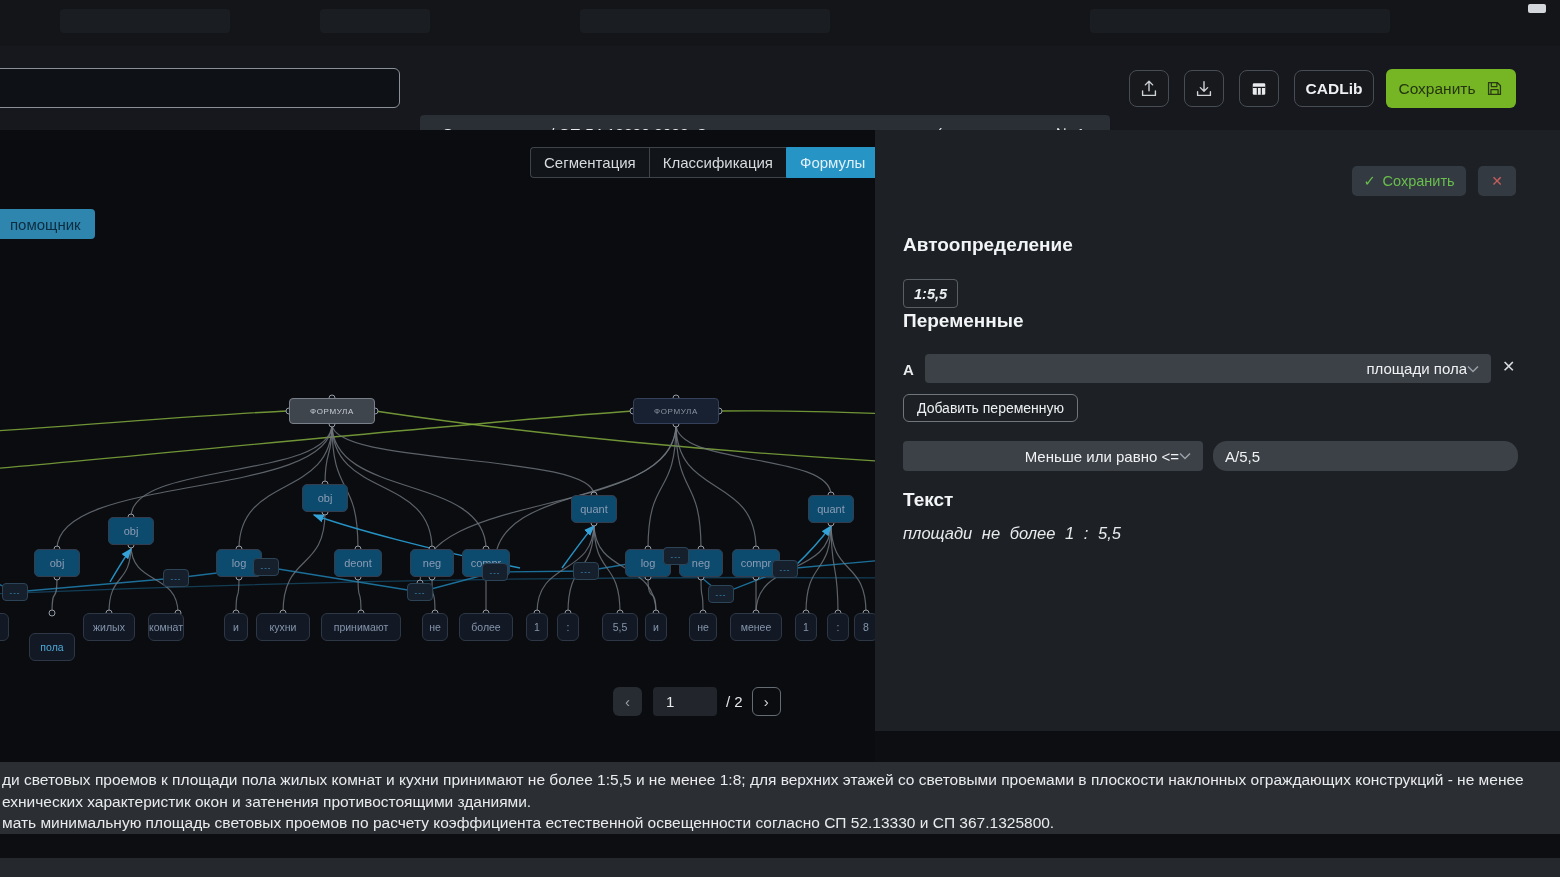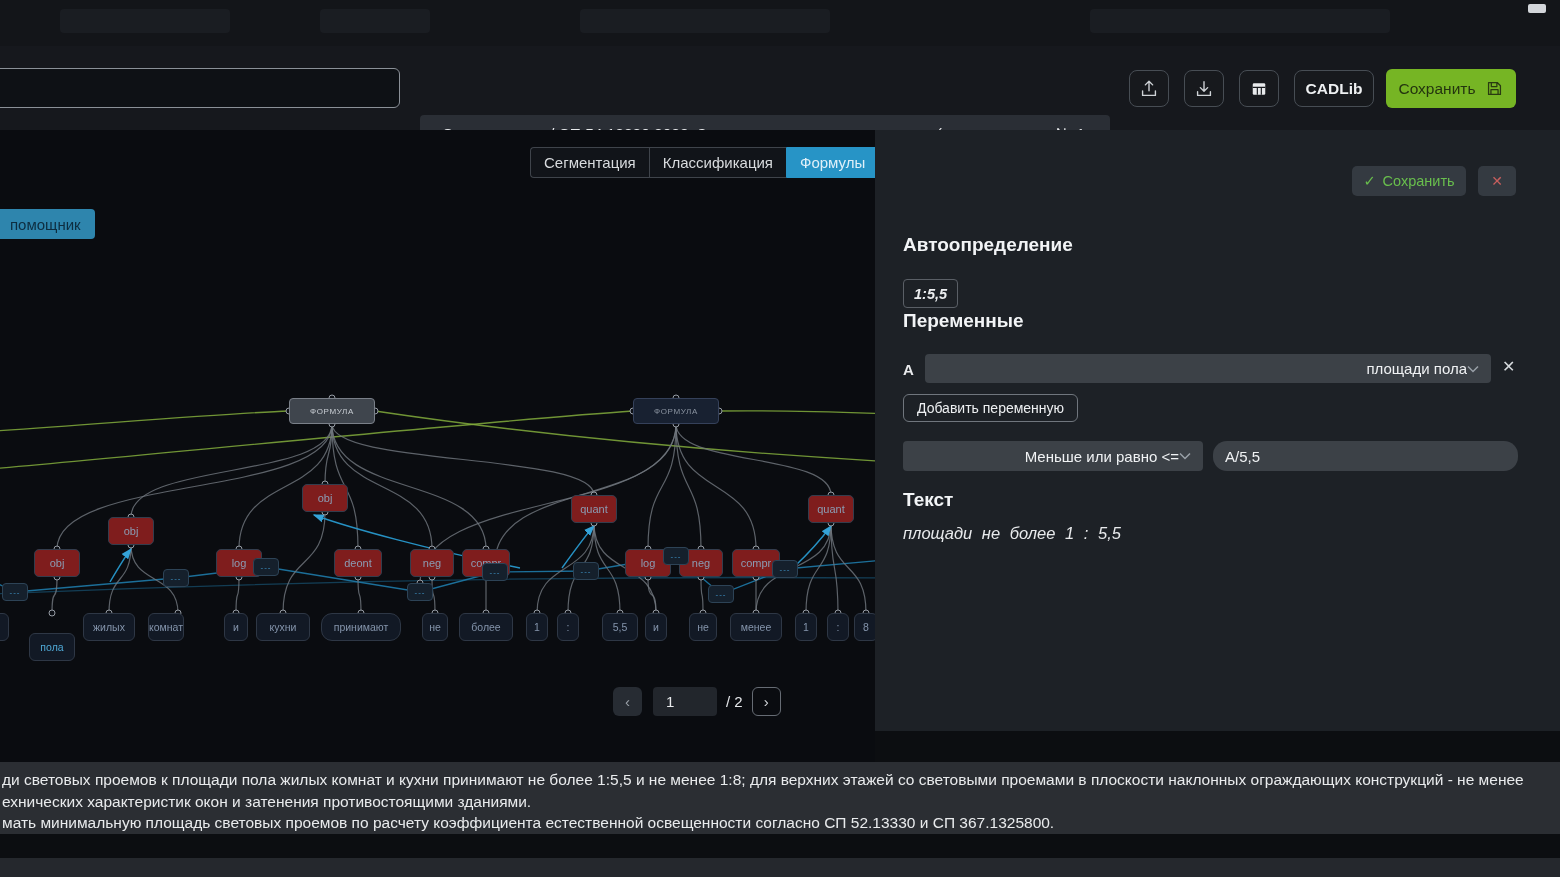--- a/index.html
+++ b/index.html
@@ -17,21 +17,21 @@
   .doc-select .val{flex:1;white-space:nowrap;overflow:hidden;}
   .iconbtn{position:absolute;top:70px;width:40px;height:37px;background:#17191d;border:1px solid #474d54;border-radius:8px;display:flex;align-items:center;justify-content:center;cursor:pointer;padding:0;}
   .cadlib{position:absolute;left:1294px;top:70px;width:80px;height:37px;background:#17191d;border:1px solid #474d54;border-radius:8px;color:#eef0f2;font-weight:bold;font-size:15.5px;font-family:inherit;cursor:pointer;}
   .savebtn{position:absolute;left:1386px;top:69px;width:130px;height:39px;background:#76b524;border:none;border-radius:6px;color:#24350f;font-size:15.5px;display:flex;align-items:center;justify-content:center;gap:9px;font-family:inherit;cursor:pointer;}
 
   
   .canvas{position:absolute;left:0;top:130px;width:875px;height:632px;background:#0a0c10;overflow:hidden;}
   #edges-svg{position:absolute;left:0;top:0;}
   #graph-nodes{position:absolute;left:0;top:0;width:100%;height:100%;}
   .gnode{position:absolute;display:flex;align-items:center;justify-content:center;box-sizing:border-box;cursor:pointer;}
-  .gnode.mid{background:#7f1d1d;border:1px solid #333d4d;border-radius:5px;color:#8b9cb3;font-size:11px;}
+  .gnode.mid{background:#0c4a6e;border:1px solid #333d4d;border-radius:5px;color:#8b9cb3;font-size:11px;}
   .gnode.leaf{background:#121925;border:1px solid #2e3745;border-radius:6px;color:#8494ab;font-size:10.5px;}
   .gnode.leaf.hl{color:#4fa8d5;margin-top:20px;}
   .gnode.formula{background:#182131;border:1px solid #35415a;border-radius:4px;color:#8a93a0;font-size:8px;letter-spacing:.6px;}
   .gnode.formula.selected{background:#3f454d;border-color:#7a8089;color:#c9ced4;}
   .gnode.dots{background:#15202c;border:1px solid #2d4356;border-radius:4px;color:#3f93c7;font-size:8px;letter-spacing:1px;}
 
   
   .tabs{position:absolute;left:530px;top:147px;display:flex;}
   .tab{height:31px;display:flex;align-items:center;padding:0 13px;background:#111419;border:1px solid #3f444b;border-right:none;color:#d8dbde;font-size:15px;cursor:pointer;box-sizing:border-box;}
   .tab:first-child{border-radius:4px 0 0 4px;}
@@ -241,21 +241,21 @@
         <div class="gnode dots" style="left: 573px; top: 432px; width: 26px; height: 18px;">---</div>
         <div class="gnode dots" style="left: 663px; top: 417px; width: 26px; height: 18px;">---</div>
         <div class="gnode dots" style="left: 708px; top: 455px; width: 26px; height: 18px;">---</div>
         <div class="gnode dots" style="left: 772px; top: 430px; width: 26px; height: 18px;">---</div>
         <div class="gnode leaf" style="left: -17px; top: 483px; width: 26px; height: 28px;">и</div>
         <div class="gnode leaf hl" style="left: 29px; top: 483px; width: 46px; height: 28px;">пола</div>
         <div class="gnode leaf" style="left: 83px; top: 483px; width: 52px; height: 28px;">жилых</div>
         <div class="gnode leaf" style="left: 148px; top: 483px; width: 36px; height: 28px;">комнат</div>
         <div class="gnode leaf" style="left: 224px; top: 483px; width: 24px; height: 28px;">и</div>
         <div class="gnode leaf" style="left: 256px; top: 483px; width: 54px; height: 28px;">кухни</div>
-        <div class="gnode leaf" style="left: 321px; top: 483px; width: 80px; height: 28px; border-radius: 11px;">принимают</div>
+        <div class="gnode leaf" style="left: 321px; top: 483px; width: 80px; height: 28px;">принимают</div>
         <div class="gnode leaf" style="left: 422px; top: 483px; width: 26px; height: 28px;">не</div>
         <div class="gnode leaf" style="left: 459px; top: 483px; width: 54px; height: 28px;">более</div>
         <div class="gnode leaf" style="left: 526px; top: 483px; width: 22px; height: 28px;">1</div>
         <div class="gnode leaf" style="left: 557px; top: 483px; width: 22px; height: 28px;">:</div>
         <div class="gnode leaf" style="left: 602px; top: 483px; width: 36px; height: 28px;">5,5</div>
         <div class="gnode leaf" style="left: 645px; top: 483px; width: 22px; height: 28px;">и</div>
         <div class="gnode leaf" style="left: 689px; top: 483px; width: 28px; height: 28px;">не</div>
         <div class="gnode leaf" style="left: 730px; top: 483px; width: 52px; height: 28px;">менее</div>
         <div class="gnode leaf" style="left: 795px; top: 483px; width: 22px; height: 28px;">1</div>
         <div class="gnode leaf" style="left: 827px; top: 483px; width: 22px; height: 28px;">:</div>

